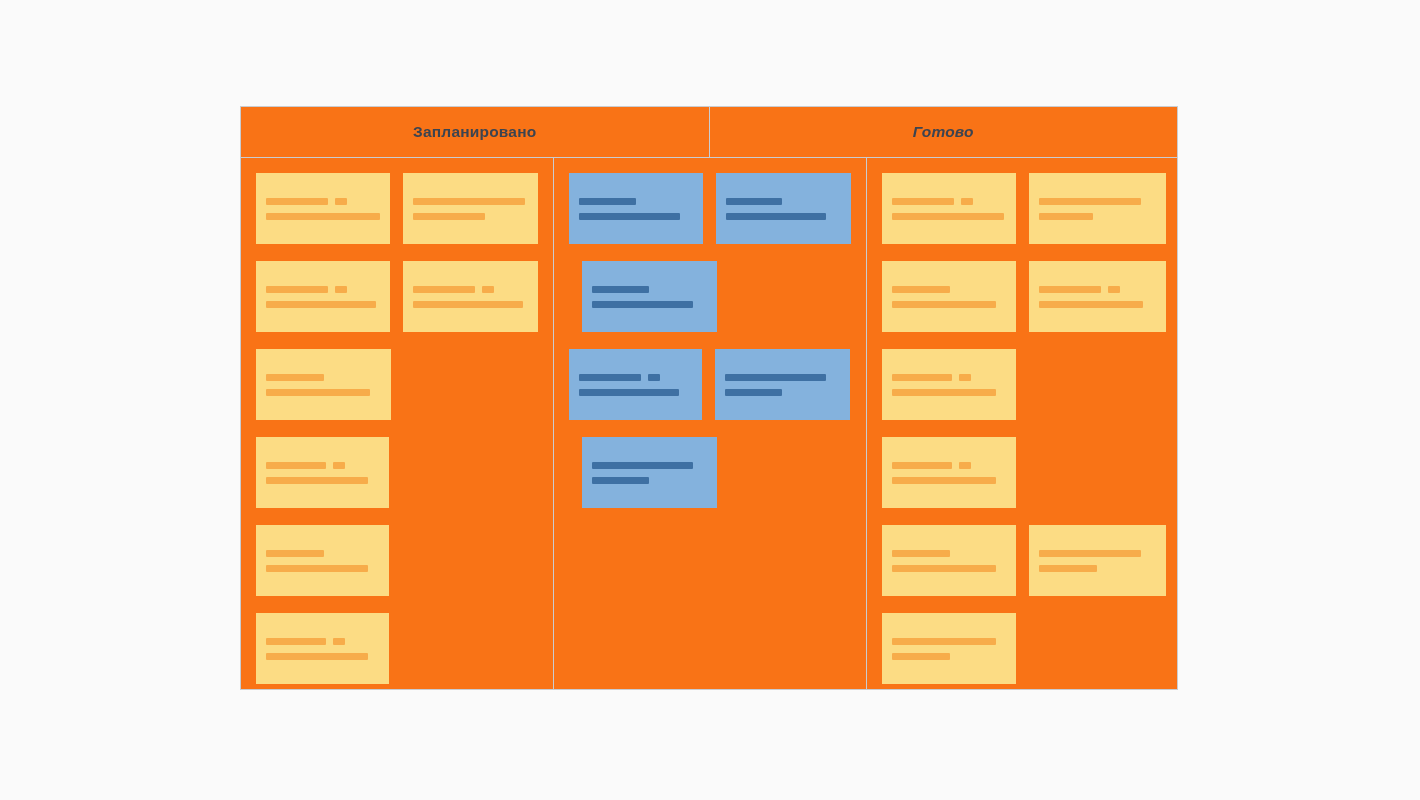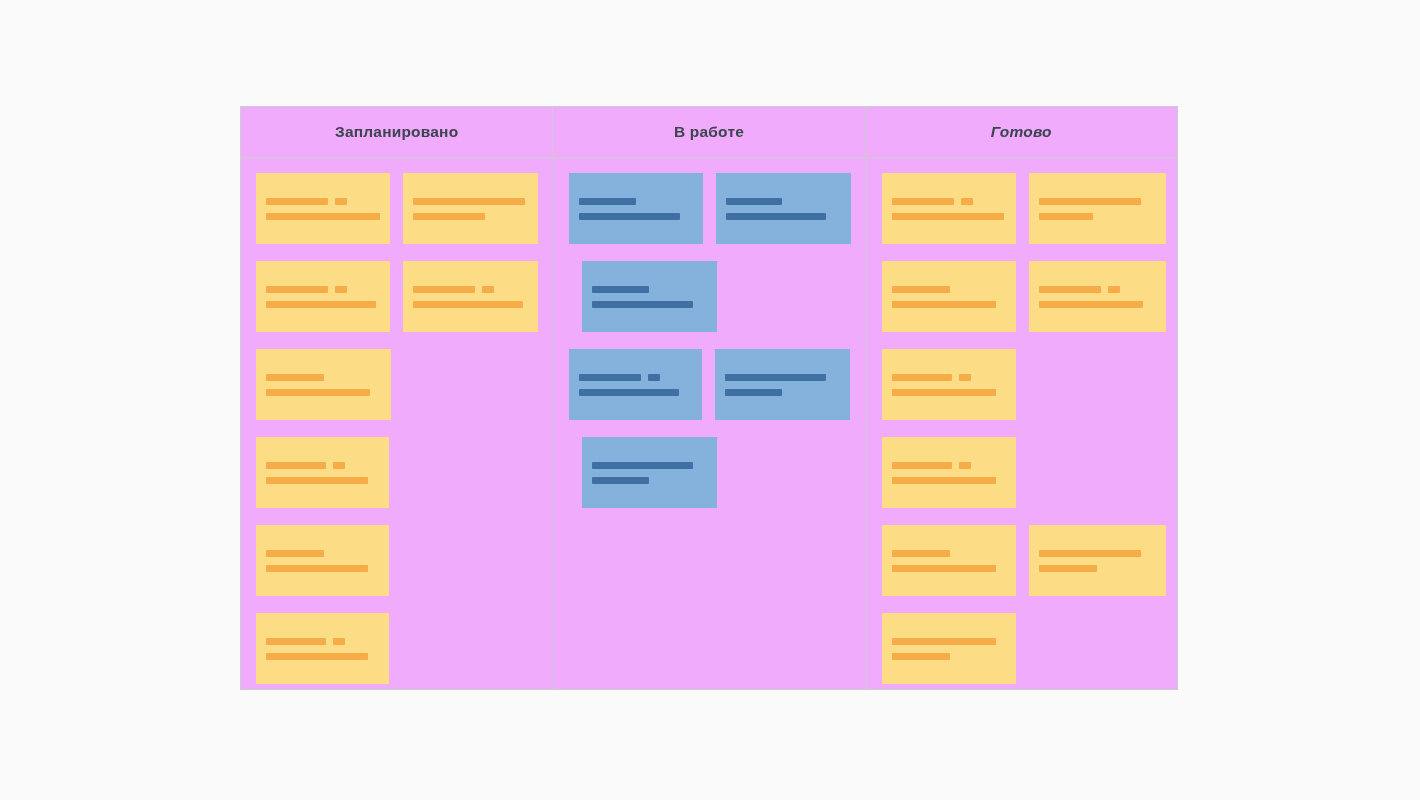--- a/index.html
+++ b/index.html
@@ -20,21 +20,21 @@
     left: 240px;
     top: 106px;
     width: 938px;
     height: 584px;
   }
 
   .board {
     width: 100%;
     height: 100%;
     box-sizing: border-box;
-    background: #f0abfc;
+    background: #f97316;
     border: 1px solid #c9ccd1;
     display: flex;
     flex-direction: column;
   }
 
   .board-header {
     display: flex;
     height: 50px;
     flex: 0 0 50px;
     border-bottom: 1px solid #c9ccd1;
@@ -120,23 +120,20 @@
 <body>
 
 <div id="board-wrap">
   <div class="board">
 
     <div class="board-header">
       <div class="col-head">
         <span>Запланировано</span>
       </div>
       <div class="col-head">
-        <span>В работе</span>
-      </div>
-      <div class="col-head">
         <span>Готово</span>
       </div>
     </div>
 
     <div class="board-body">
       <div class="col-body">
           <div class="row">
             <div class="card yellow w-134">
               <div class="line">
                 <div class="bar" style="width: 62px;"></div>

